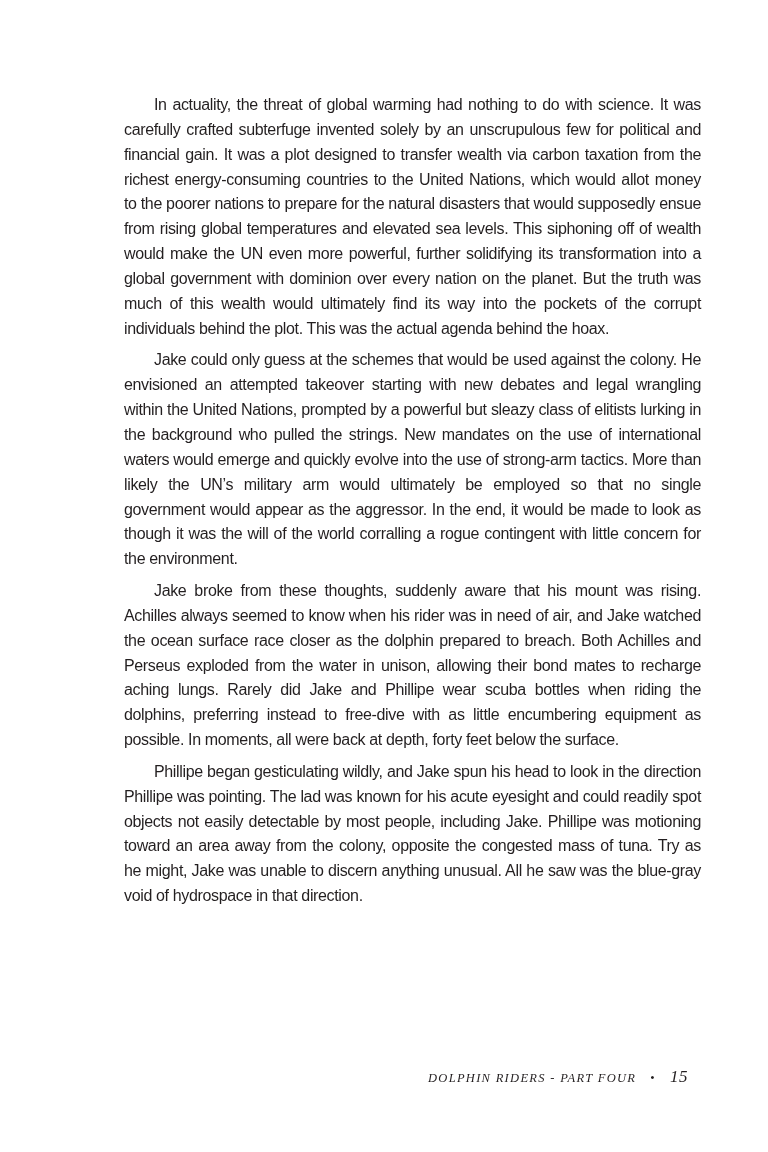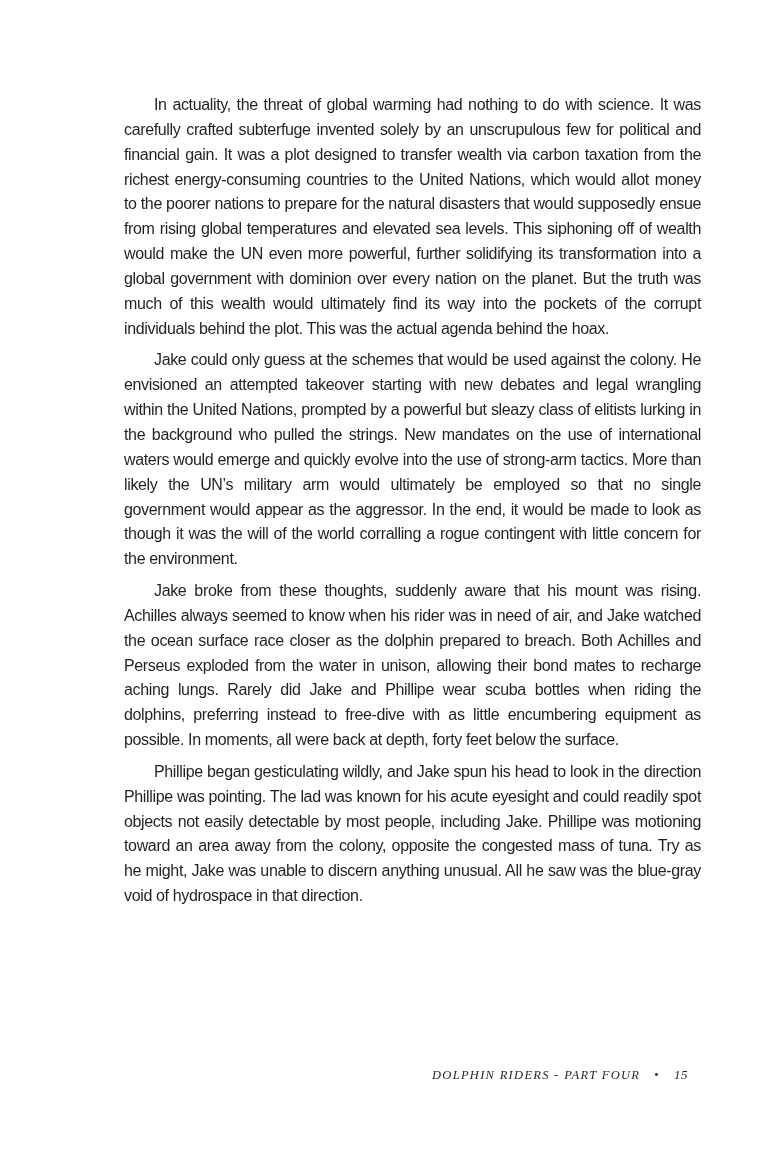--- a/index.html
+++ b/index.html
@@ -17,21 +17,21 @@
     margin: 0 0 7px 0; text-indent: 30px; text-align: justify;
     word-spacing: 0px;
   }
   .footer {
     position: absolute; left: 380px; top: 1067px; width: 308px;
     text-align: right;
     font-family: "Liberation Serif", serif; font-style: italic;
     font-size: 12.5px; letter-spacing: 1.3px; color: #231f20;
   }
   .footer .bullet { margin: 0 14px 0 14px; font-style: normal; }
-  .footer .num { font-size: 13px; letter-spacing: 0.5px; }
+  .footer .num { font-size: 17px; letter-spacing: 0.5px; }
 </style>
 </head>
 <body>
 
 <div class="page-body">
   <p class="para">In actuality, the threat of global warming had nothing to do with science. It was carefully crafted subterfuge invented solely by an unscrupulous few for political and financial gain. It was a plot designed to transfer wealth via carbon taxation from the richest energy-consuming countries to the United Nations, which would allot money to the poorer nations to prepare for the natural disasters that would supposedly ensue from rising global temperatures and elevated sea levels. This siphoning off of wealth would make the UN even more powerful, further solidifying its transformation into a global government with dominion over every nation on the planet. But the truth was much of this wealth would ultimately find its way into the pockets of the corrupt individuals behind the plot. This was the actual agenda behind the hoax.</p>
   <p class="para">Jake could only guess at the schemes that would be used against the colony. He envisioned an attempted takeover starting with new debates and legal wrangling within the United Nations, prompted by a powerful but sleazy class of elitists lurking in the background who pulled the strings. New mandates on the use of international waters would emerge and quickly evolve into the use of strong-arm tactics. More than likely the UN’s military arm would ultimately be employed so that no single government would appear as the aggressor. In the end, it would be made to look as though it was the will of the world corralling a rogue contingent with little concern for the environment.</p>
   <p class="para">Jake broke from these thoughts, suddenly aware that his mount was rising. Achilles always seemed to know when his rider was in need of air, and Jake watched the ocean surface race closer as the dolphin prepared to breach. Both Achilles and Perseus exploded from the water in unison, allowing their bond mates to recharge aching lungs. Rarely did Jake and Phillipe wear scuba bottles when riding the dolphins, preferring instead to free-dive with as little encumbering equipment as possible. In moments, all were back at depth, forty feet below the surface.</p>
   <p class="para">Phillipe began gesticulating wildly, and Jake spun his head to look in the direction Phillipe was pointing. The lad was known for his acute eyesight and could readily spot objects not easily detectable by most people, including Jake. Phillipe was motioning toward an area away from the colony, opposite the congested mass of tuna. Try as he might, Jake was unable to discern anything unusual. All he saw was the blue-gray void of hydrospace in that direction.</p>
 </div>

